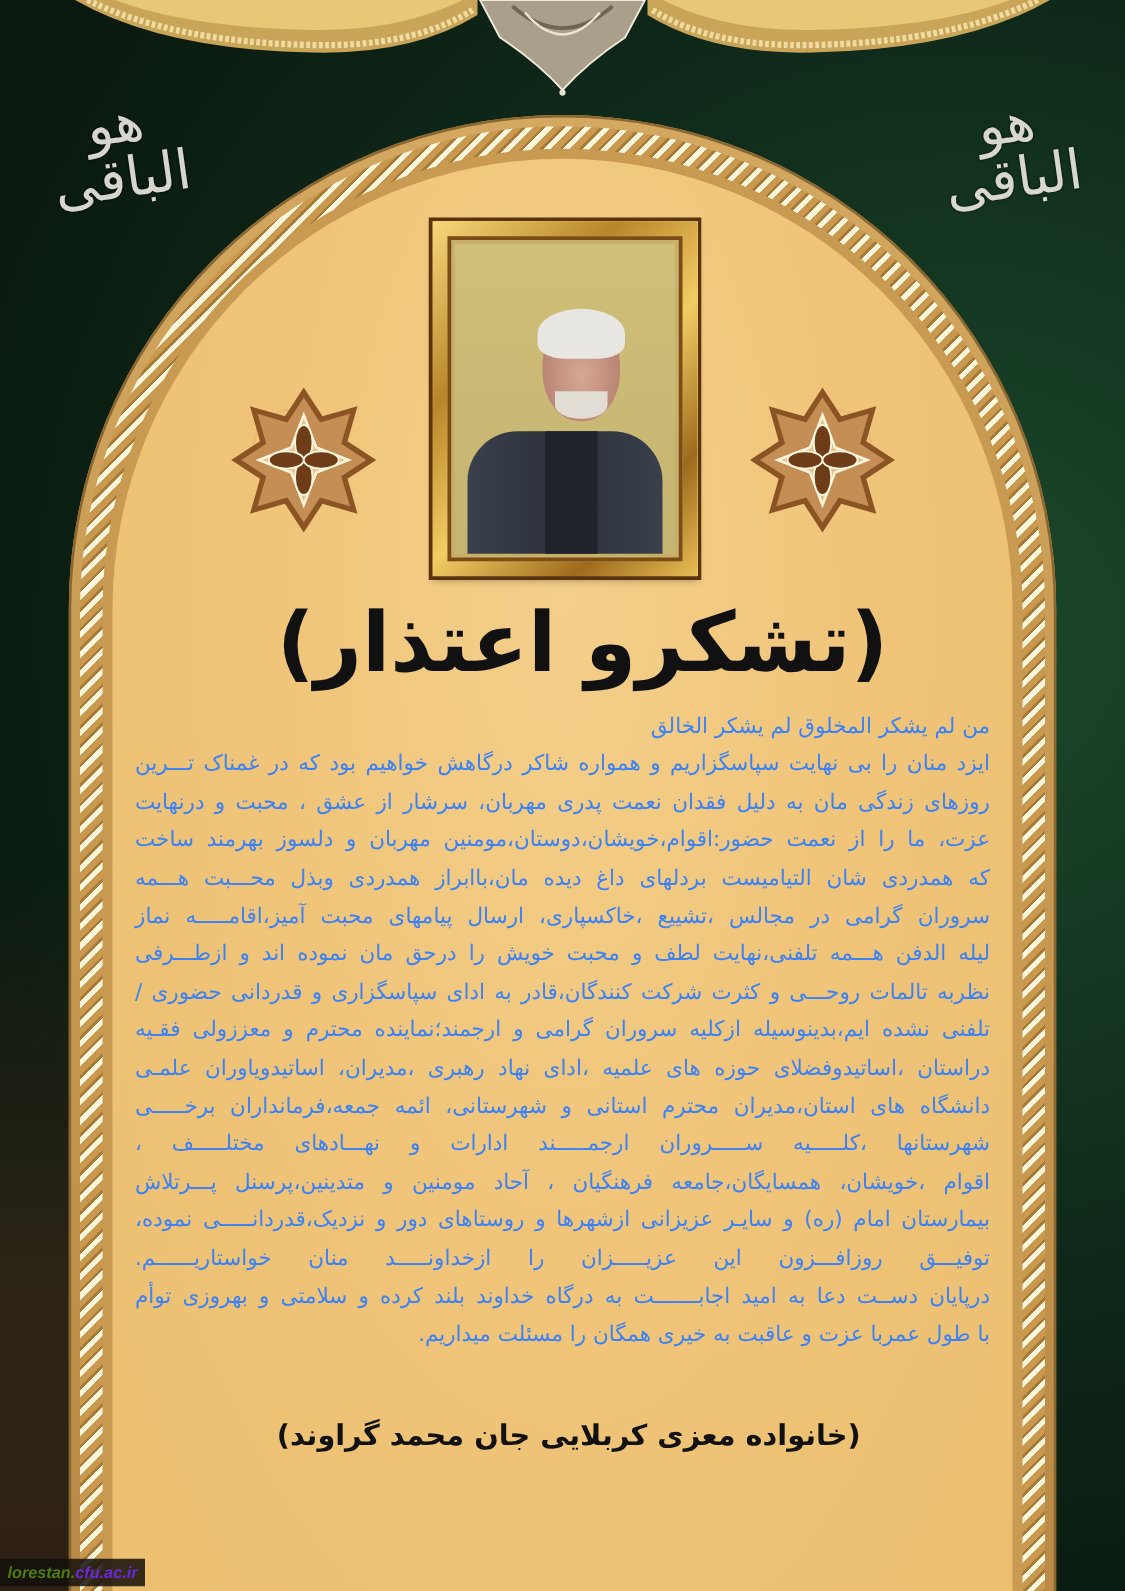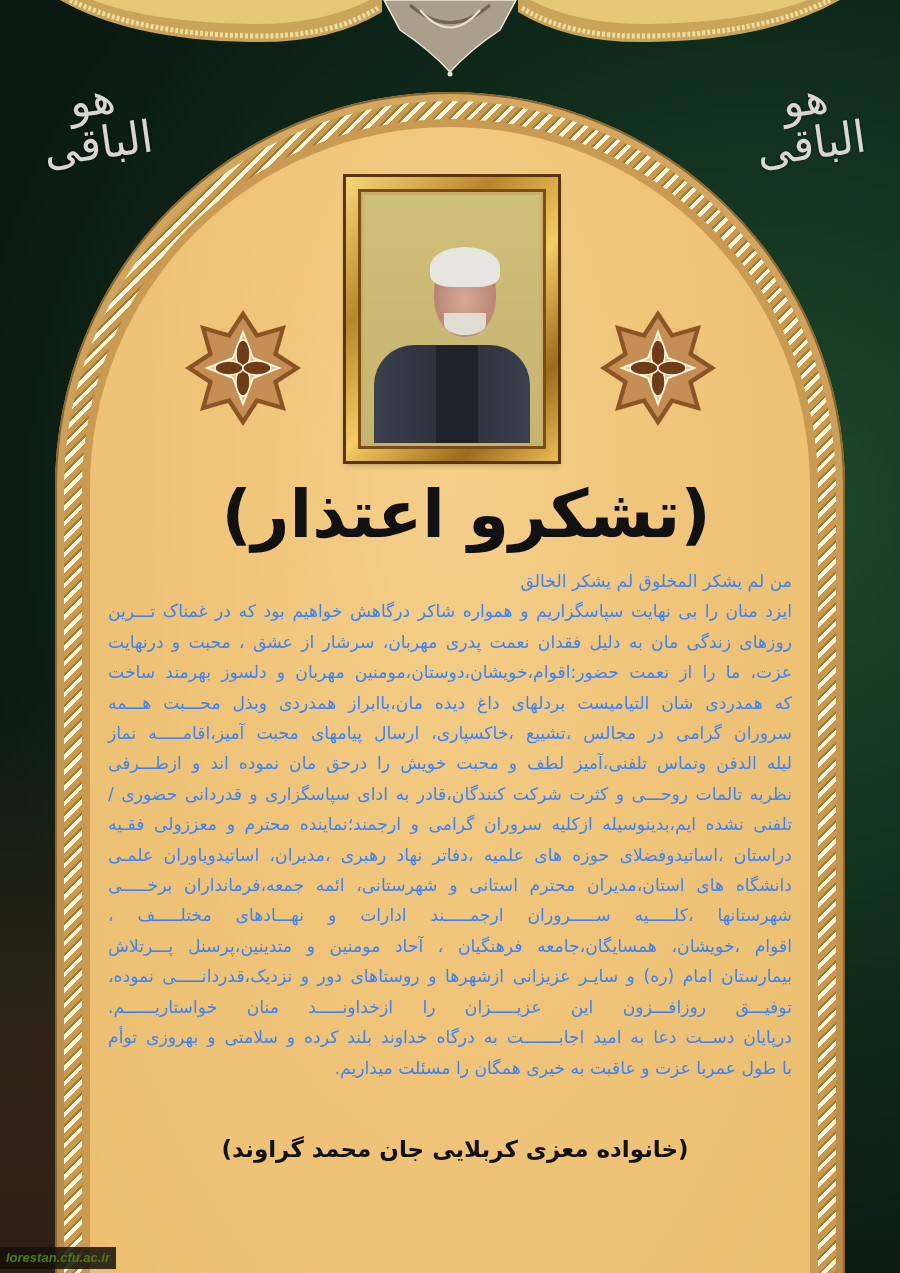--- a/index.html
+++ b/index.html
@@ -128,21 +128,21 @@
   }
 
   
   .watermark {
     position:absolute; left:0; top:1247px; height:22px; padding:0 6px;
     background:rgba(20,16,12,0.85);
     font-family:"Liberation Sans", sans-serif; font-style:italic; font-weight:bold;
     font-size:13px; line-height:22px;
   }
   .watermark .w1 { color:#4d7c0f; }
-  .watermark .w2 { color:#4d7c0f; }
+  .watermark .w2 { color:#6d28d9; }
 </style>
 </head>
 <body>
 
 <div class="bg-left-shade"></div>
 
 <svg class="top-banner" viewBox="0 0 900 80">
   <path d="M60 0 Q130 40 250 42 Q330 44 382 12 L382 0 Z" fill="#c9a55a"></path>
   <path d="M518 0 L518 12 Q570 44 650 42 Q770 40 840 0 Z" fill="#c9a55a"></path>
   <path d="M70 0 Q140 34 250 36 Q330 38 378 8" fill="none" stroke="#f0dca0" stroke-width="5" stroke-dasharray="3 2"></path>
@@ -201,24 +201,24 @@
 
 <div class="title">(تشکرو اعتذار)</div>
 
 <div class="body-text">
   <span class="line first">من لم یشکر المخلوق لم یشکر الخالق</span>
   <span class="line">ایزد منان را بی نهایت سپاسگزاریم و همواره شاکر درگاهش خواهیم بود که در غمناک تـــرین</span>
   <span class="line">روزهای زندگی مان به دلیل فقدان نعمت پدری مهربان، سرشار از عشق ، محبت و درنهایت</span>
   <span class="line">عزت، ما را از نعمت حضور:اقوام،خویشان،دوستان،مومنین مهربان و دلسوز بهرمند ساخت</span>
   <span class="line">که همدردی شان التیامیست بردلهای داغ دیده مان،باابراز همدردی وبذل محـــبت هـــمه</span>
   <span class="line">سروران گرامی در مجالس ،تشییع ،خاکسپاری، ارسال پیامهای محبت آمیز،اقامـــــه نماز</span>
-  <span class="line">لیله الدفن وتماس تلفنی،آمیز لطف و محبت خویش را درحق مان نموده اند و ازطـــرفی</span>
+  <span class="line">لیله الدفن هـــمه تلفنی،نهایت لطف و محبت خویش را درحق مان نموده اند و ازطـــرفی</span>
   <span class="line">نظربه تالمات روحـــی و کثرت شرکت کنندگان،قادر به ادای سپاسگزاری و قدردانی حضوری /</span>
   <span class="line">تلفنی نشده ایم،بدینوسیله ازکلیه سروران گرامی و ارجمند؛نماینده محترم و معززولی فقـیه</span>
-  <span class="line">دراستان ،اساتیدوفضلای حوزه های علمیه ،دفاتر نهاد رهبری ،مدیران، اساتیدویاوران علمـی</span>
+  <span class="line">دراستان ،اساتیدوفضلای حوزه های علمیه ،ادای نهاد رهبری ،مدیران، اساتیدویاوران علمـی</span>
   <span class="line">دانشگاه های استان،مدیران محترم استانی و شهرستانی، ائمه جمعه،فرمانداران برخـــــی</span>
   <span class="line">شهرستانها ،کلـــــیه ســـــروران ارجمـــــند ادارات و نهـــادهای مختلـــــف ،</span>
   <span class="line">اقوام ،خویشان، همسایگان،جامعه فرهنگیان ، آحاد مومنین و متدینین،پرسنل پـــرتلاش</span>
   <span class="line">بیمارستان امام (ره) و سایـر عزیزانی ازشهرها و روستاهای دور و نزدیک،قدردانـــــی نموده،</span>
   <span class="line">توفیـــق روزافـــزون این عزیـــــزان را ازخداونـــــد منان خواستاریــــــم.</span>
   <span class="line">درپایان دســت دعا به امید اجابـــــــت به درگاه خداوند بلند کرده و سلامتی و بهروزی توأم</span>
   <span class="line last">با طول عمربا عزت و عاقبت به خیری همگان را مسئلت میداریم.</span>
 </div>
 
 <div class="signature">(خانواده معزی کربلایی جان محمد گراوند)</div>

